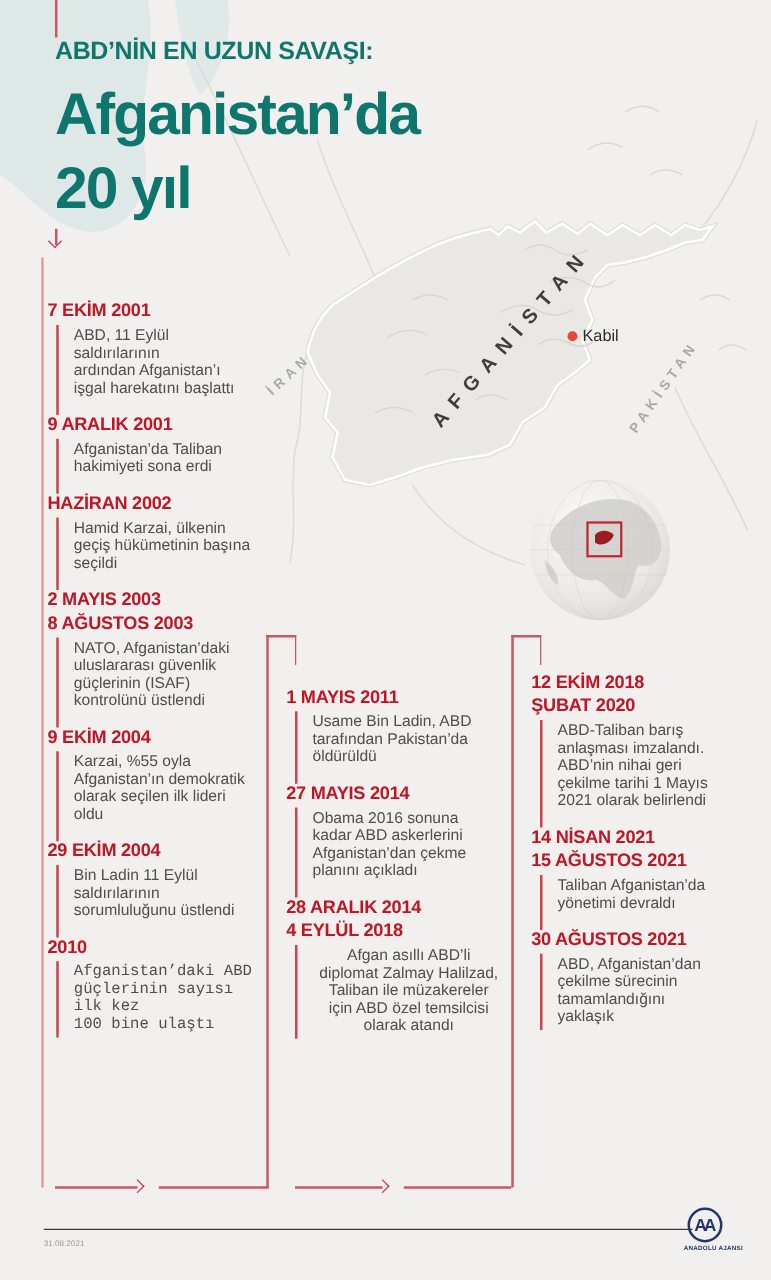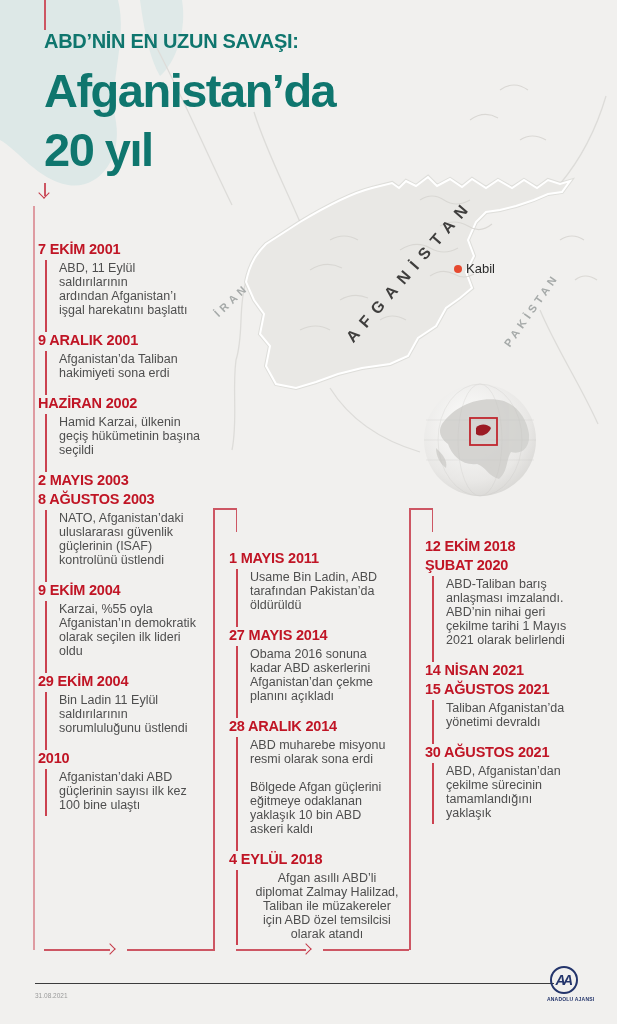--- a/index.html
+++ b/index.html
@@ -34,21 +34,21 @@
   .col{position:absolute;z-index:3;}
   .entry{margin:0;}
   .edate{font-size:14.5px;font-weight:bold;color:#c01525;letter-spacing:-0.2px;margin:0 0 3px -7px;white-space:nowrap;}
   .ebody{font-size:12.5px;line-height:14px;color:#4e4e4e;border-left:2px solid #cb4250;padding:1px 0 15px 12px;white-space:pre-line;}
 
   
   .footer-line{position:absolute;left:35px;top:983px;width:519px;height:1px;background:#3c3c3c;z-index:3;}
   .footer-date{position:absolute;left:35px;top:992px;font-size:6.5px;color:#9a9a9a;z-index:3;}
   .aa-logo{position:absolute;left:547px;top:966px;width:34px;text-align:center;z-index:3;color:#24356b;}
   .aa-circle{width:28px;height:28px;border:2.4px solid #24356b;border-radius:50%;margin:0 auto;display:flex;align-items:center;justify-content:center;}
-  .aa-letters{font-size:14px;font-weight:bold;font-style:italic;letter-spacing:-2.5px;padding-right:2px;}
+  .aa-letters{font-size:14px;font-weight:bold;letter-spacing:-2.5px;padding-right:2px;}
   .aa-agency{font-size:5px;font-weight:bold;letter-spacing:0.2px;margin-top:2px;white-space:nowrap;}
 </style>
 </head>
 <body>
 
 <div id="stage">
 
   <svg class="bgmap" width="617" height="1024" viewBox="0 0 617 1024">
     <rect x="0" y="0" width="617" height="1024" fill="#f1f0ee"></rect>
 
@@ -176,21 +176,21 @@
 oldu</div>
     </div>
     <div class="entry">
       <div class="edate">29 EKİM 2004</div>
       <div class="ebody">Bin Ladin 11 Eylül
 saldırılarının
 sorumluluğunu üstlendi</div>
     </div>
     <div class="entry">
       <div class="edate">2010</div>
-      <div class="ebody" style="padding-bottom:4px;">Afganistan’daki ABD
+      <div class="ebody" style="padding-bottom:4px;font-family:Liberation Mono, monospace;">Afganistan’daki ABD
 güçlerinin sayısı ilk kez
 100 bine ulaştı</div>
     </div>
   </div>
 
   <div class="col" style="left:236px;top:538px;width:168px;margin-top:12px;">
     <div class="entry">
       <div class="edate">1 MAYIS 2011</div>
       <div class="ebody">Usame Bin Ladin, ABD
 tarafından Pakistan’da
@@ -198,27 +198,20 @@
     </div>
     <div class="entry">
       <div class="edate">27 MAYIS 2014</div>
       <div class="ebody">Obama 2016 sonuna
 kadar ABD askerlerini
 Afganistan’dan çekme
 planını açıkladı</div>
     </div>
     <div class="entry">
       <div class="edate">28 ARALIK 2014</div>
-      <div class="ebody">ABD muharebe misyonu
-resmi olarak sona erdi
-
-Bölgede Afgan güçlerini
-eğitmeye odaklanan
-yaklaşık 10 bin ABD
-askeri kaldı</div>
     </div>
     <div class="entry">
       <div class="edate">4 EYLÜL 2018</div>
       <div class="ebody" style="padding-bottom:4px;text-align:center;">Afgan asıllı ABD’li
 diplomat Zalmay Halilzad,
 Taliban ile müzakereler
 için ABD özel temsilcisi
 olarak atandı</div>
     </div>
   </div>

